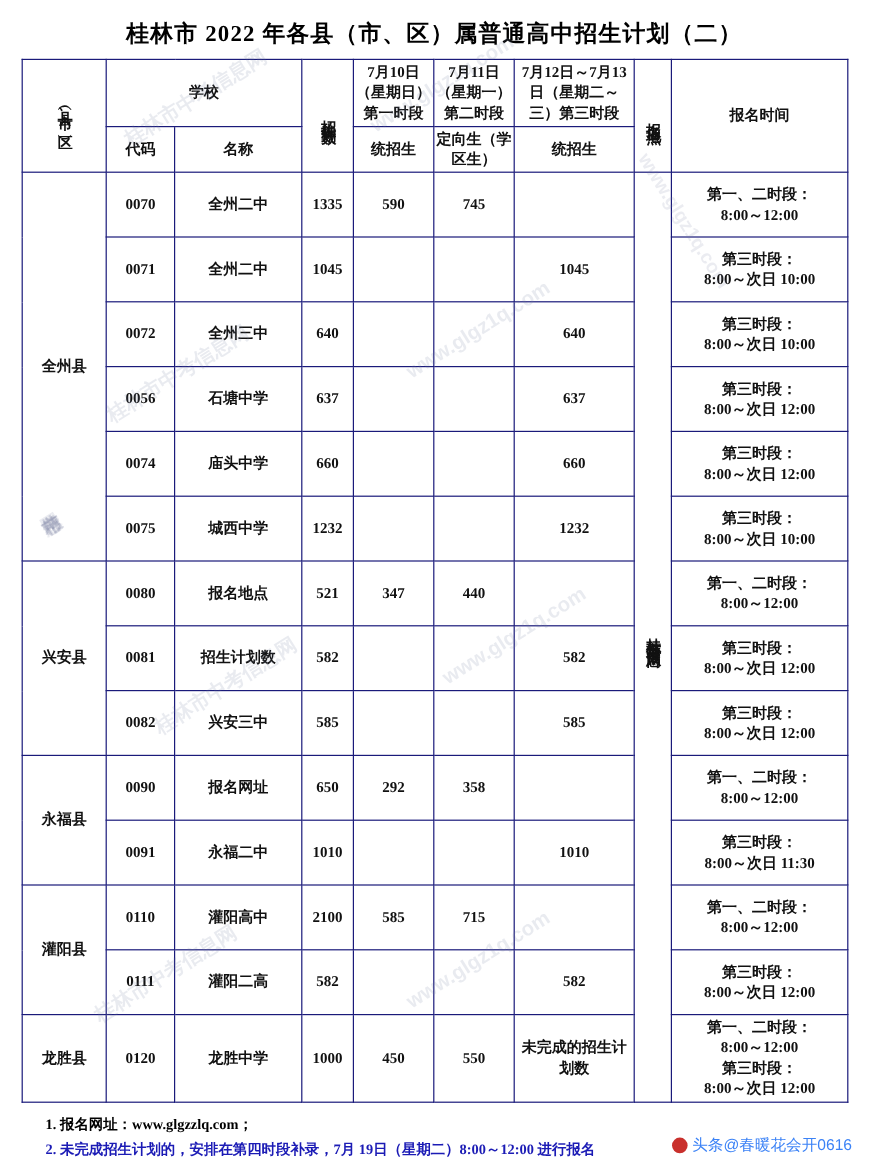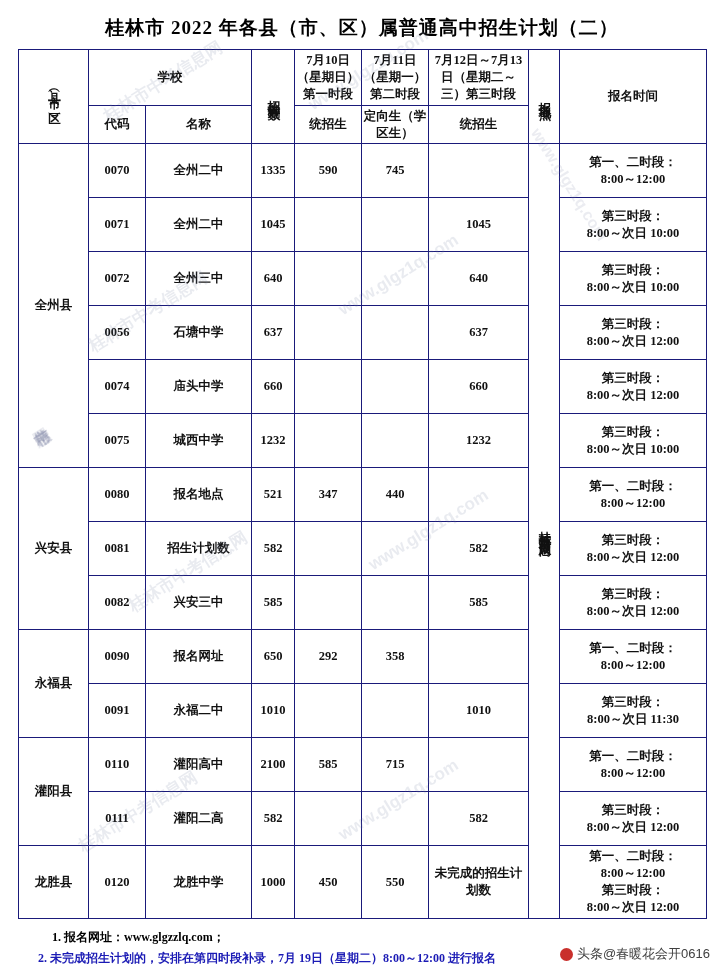--- a/index.html
+++ b/index.html
@@ -51,21 +51,21 @@
   .rowh{height:54px;}
   .small{font-size:11.5px;}
   .timecell{font-size:11.5px;line-height:1.5;}
   .note{
     margin:8px 20px 0 24px;
     font-size:12px;
     font-weight:bold;
     line-height:1.8;
   }
   .note .n1{display:block;}
-  .note .n2{display:block;margin-left:28px;}
+  .note .n2{display:block;margin-left:14px;}
   .note .n3{display:block;margin-left:14px;color:#1b1bb5;}
   
   .wm{
     position:absolute;
     color:rgba(120,130,160,0.16);
     font-size:17px;
     font-weight:bold;
     transform:rotate(-32deg);
     white-space:nowrap;
     pointer-events:none;
@@ -80,21 +80,21 @@
     white-space:nowrap;
     pointer-events:none;
     writing-mode:vertical-rl;
     font-family:"Liberation Sans",sans-serif;
   }
   .credit{
     position:absolute;
     right:14px;
     bottom:4px;
     font-size:13px;
-    color:#404040;
+    color:#3b82f6;
     font-family:"Liberation Sans",sans-serif;
     display:flex;
     align-items:center;
     gap:4px;
   }
   .credit .dot{
     width:13px;height:13px;border-radius:50%;
     background:#c9302c;display:inline-block;
   }
 </style>

